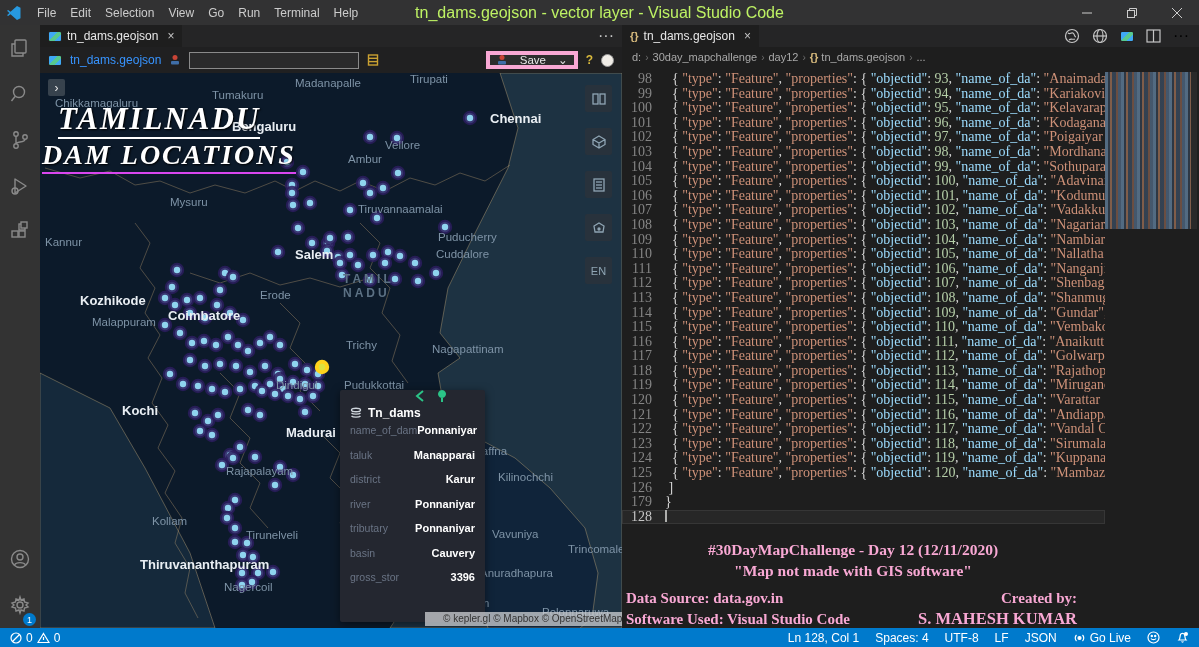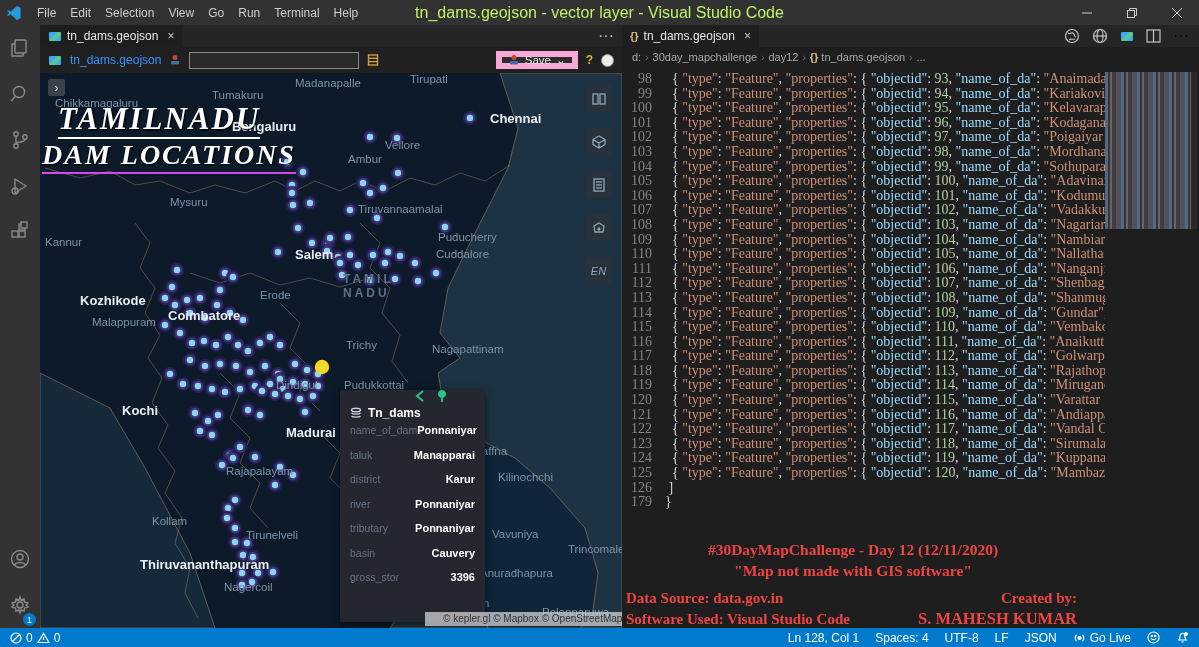--- a/index.html
+++ b/index.html
@@ -31,42 +31,42 @@
   .tabbar { position:absolute; left:0; top:0; right:0; height:22px; background:#252526; display:flex; align-items:stretch; }
   .tab { background:#1e1e1e; display:flex; align-items:center; gap:5px; padding:0 8px; color:#e7e7e7; font-size:12px; }
   .tab .close { color:#c5c5c5; font-size:12px; margin-left:4px; }
   .tab-actions { margin-left:auto; display:flex; align-items:center; gap:10px; padding-right:8px; color:#c5c5c5; }
   .mapthumb { width:14px; height:11px; border-radius:2px;
     background:linear-gradient(135deg,#3fa9f5 0 40%,#57c98f 40% 70%,#3fa9f5 70%); border:1px solid #222; }
   #left-toolbar { position:absolute; left:0; top:22px; right:0; height:26px; background:#202021;
     display:flex; align-items:center; gap:8px; padding:0 8px; }
   #lt-filename { color:#3794ff; font-size:12px; }
   #lt-input { width:170px; height:17px; background:#2a2a2b; border:1px solid #8a8a8a; color:#ddd; font-size:11px; padding:0 4px; }
-  #save-btn { margin-left:auto; height:18px; background:#2d2d2d; border:6px solid #f9a8d4; color:#e8e8e8;
-    font-size:11.5px; display:flex; align-items:center; gap:5px; padding:0 6px; }
+  #save-btn { margin-left:auto; height:18px; background:#2d2d2d; border:4px solid #f9a8d4; color:#e8e8e8;
+    font-size:11.5px; display:flex; align-items:center; gap:12px; padding:0 6px; }
   #help-q { color:#d9b93c; font-size:12px; font-weight:bold; }
   #assistant-dot { width:13px; height:13px; border-radius:50%; background:#f0ede7; border:1px solid #999; }
   .mini-tool { width:12px; height:12px; }
 
   
   #map { position:absolute; left:0; top:48px; width:582px; height:555px; background:#0c1a2a; overflow:hidden; }
   #map svg.base { position:absolute; left:0; top:0; }
   text.lbl-b { fill:#e9eef3; font-size:13px; font-weight:bold; font-family:"Liberation Sans",sans-serif; }
   text.lbl-m { fill:#7e93a6; font-size:11.5px; font-family:"Liberation Sans",sans-serif; }
   text.lbl-s { fill:#5c7184; font-size:12px; font-weight:bold; letter-spacing:3px; font-family:"Liberation Sans",sans-serif; }
   #map-title { position:absolute; left:2px; top:30px; color:#fff; font-family:"Liberation Serif",serif;
     font-style:italic; font-weight:bold; text-shadow:1px 1px 2px #000; line-height:1.0; }
   #map-title .t1 { display:inline-block; font-size:31px; letter-spacing:2px; margin-left:16px;
     border-bottom:2px solid #fff; padding-bottom:3px; }
   #map-title .t2 { display:inline-block; font-size:28px; letter-spacing:2px; margin-top:2px;
     border-bottom:2px solid #d946ef; padding-bottom:3px; }
   #expand-btn { position:absolute; left:8px; top:6px; width:17px; height:17px; background:#37424d;
     color:#e8e8e8; font-size:12px; display:flex; align-items:center; justify-content:center; border-radius:2px; }
   .map-ctl { position:absolute; left:545px; width:27px; height:27px; background:#28323c; border-radius:2px;
-    color:#8fa5b4; display:flex; align-items:center; justify-content:center; font-size:11px;font-style:italic; }
+    color:#8fa5b4; display:flex; align-items:center; justify-content:center; font-size:11px; }
   .map-ctl svg { stroke:#8fa5b4; fill:none; stroke-width:1.3; }
   #attribution { position:absolute; left:385px; top:539px; height:14px; background:rgba(200,203,206,0.78);
     color:#333; font-size:10px; line-height:14px; padding:0 18px; white-space:nowrap; }
 
   
   #tooltip { position:absolute; left:300px; top:317px; width:145px; height:232px; background:#242730;
     border-radius:2px; box-shadow:0 2px 8px rgba(0,0,0,.5); padding:0 10px 8px; color:#fff; }
   #tt-icons { display:flex; justify-content:flex-end; gap:12px; padding-right:28px; height:14px; }
   #tt-icons svg { stroke:#2bc487; fill:none; stroke-width:2; }
   #tt-header { display:flex; align-items:center; gap:6px; font-size:12px; font-weight:bold; margin:2px 0 4px; }
@@ -89,21 +89,21 @@
     line-height:14.6px; white-space:pre; overflow:hidden; }
   .code-line .ln { width:30px; text-align:right; color:#858585; flex:none; margin-right:13px; }
   .code-line.current { background:rgba(255,255,255,0.045); box-shadow:inset 0 0 0 1px rgba(255,255,255,0.07); }
   .code-line.current .ln { color:#c6c6c6; }
   .tk-p { color:#d4d4d4; } .tk-s { color:#ce9178; } .tk-k { color:#9cdcfe; } .tk-n { color:#b5cea8; }
   .cursor { display:inline-block; width:1.5px; height:12px; background:#aeafad; vertical-align:middle; }
   #minimap { position:absolute; left:483px; top:47px; width:86px; height:157px;
     background:repeating-linear-gradient(90deg,#51708c 0 3px,#23303f 3px 5px,#8a5f47 5px 7px,#2c3c50 7px 11px,#704c3c 11px 13px,#3f5872 13px 16px);
     opacity:.85; }
   #minimap-slider { position:absolute; left:483px; top:47px; width:92px; height:157px; background:rgba(255,255,255,0.05); }
-  .overlay-text { position:absolute; color:#ef4444; font-family:"Liberation Serif",serif; font-weight:bold; }
+  .overlay-text { position:absolute; color:#f9a8d4; font-family:"Liberation Serif",serif; font-weight:bold; }
   #ov-line1 { left:0; top:516px; width:462px; text-align:center; font-size:15.5px; }
   #ov-line2 { left:0; top:537px; width:462px; text-align:center; font-size:15.5px; }
   #ov-left1 { left:4px; top:565px; font-size:15px; }
   #ov-left2 { left:4px; top:586px; font-size:15px; }
   #ov-right1 { right:122px; top:565px; font-size:15px; text-align:right; }
   #ov-right2 { right:122px; top:584px; font-size:16.5px; text-align:right; }
 
   
   #statusbar { position:absolute; left:0; top:628px; width:1199px; height:19px; background:#007acc;
     color:#ffffff; font-size:12px; display:flex; align-items:center; padding:0 10px; }
@@ -562,20 +562,21 @@
         <div class="code-line"><span class="ln">118</span><span class="tk-p">  { </span><span class="tk-s">"type"</span><span class="tk-p">: </span><span class="tk-s">"Feature"</span><span class="tk-p">, </span><span class="tk-s">"properties"</span><span class="tk-p">: { </span><span class="tk-k">"objectid"</span><span class="tk-p">: </span><span class="tk-n">113</span><span class="tk-p">, </span><span class="tk-k">"name_of_da"</span><span class="tk-p">: </span><span class="tk-s">"Rajathop</span></div>
         <div class="code-line"><span class="ln">119</span><span class="tk-p">  { </span><span class="tk-s">"type"</span><span class="tk-p">: </span><span class="tk-s">"Feature"</span><span class="tk-p">, </span><span class="tk-s">"properties"</span><span class="tk-p">: { </span><span class="tk-k">"objectid"</span><span class="tk-p">: </span><span class="tk-n">114</span><span class="tk-p">, </span><span class="tk-k">"name_of_da"</span><span class="tk-p">: </span><span class="tk-s">"Mirugand</span></div>
         <div class="code-line"><span class="ln">120</span><span class="tk-p">  { </span><span class="tk-s">"type"</span><span class="tk-p">: </span><span class="tk-s">"Feature"</span><span class="tk-p">, </span><span class="tk-s">"properties"</span><span class="tk-p">: { </span><span class="tk-k">"objectid"</span><span class="tk-p">: </span><span class="tk-n">115</span><span class="tk-p">, </span><span class="tk-k">"name_of_da"</span><span class="tk-p">: </span><span class="tk-s">"Varattar</span></div>
         <div class="code-line"><span class="ln">121</span><span class="tk-p">  { </span><span class="tk-s">"type"</span><span class="tk-p">: </span><span class="tk-s">"Feature"</span><span class="tk-p">, </span><span class="tk-s">"properties"</span><span class="tk-p">: { </span><span class="tk-k">"objectid"</span><span class="tk-p">: </span><span class="tk-n">116</span><span class="tk-p">, </span><span class="tk-k">"name_of_da"</span><span class="tk-p">: </span><span class="tk-s">"Andiappa</span></div>
         <div class="code-line"><span class="ln">122</span><span class="tk-p">  { </span><span class="tk-s">"type"</span><span class="tk-p">: </span><span class="tk-s">"Feature"</span><span class="tk-p">, </span><span class="tk-s">"properties"</span><span class="tk-p">: { </span><span class="tk-k">"objectid"</span><span class="tk-p">: </span><span class="tk-n">117</span><span class="tk-p">, </span><span class="tk-k">"name_of_da"</span><span class="tk-p">: </span><span class="tk-s">"Vandal O</span></div>
         <div class="code-line"><span class="ln">123</span><span class="tk-p">  { </span><span class="tk-s">"type"</span><span class="tk-p">: </span><span class="tk-s">"Feature"</span><span class="tk-p">, </span><span class="tk-s">"properties"</span><span class="tk-p">: { </span><span class="tk-k">"objectid"</span><span class="tk-p">: </span><span class="tk-n">118</span><span class="tk-p">, </span><span class="tk-k">"name_of_da"</span><span class="tk-p">: </span><span class="tk-s">"Sirumala</span></div>
         <div class="code-line"><span class="ln">124</span><span class="tk-p">  { </span><span class="tk-s">"type"</span><span class="tk-p">: </span><span class="tk-s">"Feature"</span><span class="tk-p">, </span><span class="tk-s">"properties"</span><span class="tk-p">: { </span><span class="tk-k">"objectid"</span><span class="tk-p">: </span><span class="tk-n">119</span><span class="tk-p">, </span><span class="tk-k">"name_of_da"</span><span class="tk-p">: </span><span class="tk-s">"Kuppanat</span></div>
         <div class="code-line"><span class="ln">125</span><span class="tk-p">  { </span><span class="tk-s">"type"</span><span class="tk-p">: </span><span class="tk-s">"Feature"</span><span class="tk-p">, </span><span class="tk-s">"properties"</span><span class="tk-p">: { </span><span class="tk-k">"objectid"</span><span class="tk-p">: </span><span class="tk-n">120</span><span class="tk-p">, </span><span class="tk-k">"name_of_da"</span><span class="tk-p">: </span><span class="tk-s">"Mambazha</span></div>
         <div class="code-line"><span class="ln">126</span><span class="tk-p"> ]</span></div>
         <div class="code-line"><span class="ln">179</span><span class="tk-p">}</span></div>
+        <div class="code-line current"><span class="ln">128</span><span class="tk-p"></span><span class="cursor"></span></div>
       </div>
     <div id="minimap"></div>
     <div id="minimap-slider"></div>
 
     <div class="overlay-text" id="ov-line1">#30DayMapChallenge - Day 12 (12/11/2020)</div>
     <div class="overlay-text" id="ov-line2">"Map not made with GIS software"</div>
     <div class="overlay-text" id="ov-left1">Data Source: data.gov.in</div>
     <div class="overlay-text" id="ov-left2">Software Used: Visual Studio Code</div>
     <div class="overlay-text" id="ov-right1">Created by:</div>
     <div class="overlay-text" id="ov-right2">S. MAHESH KUMAR</div>

